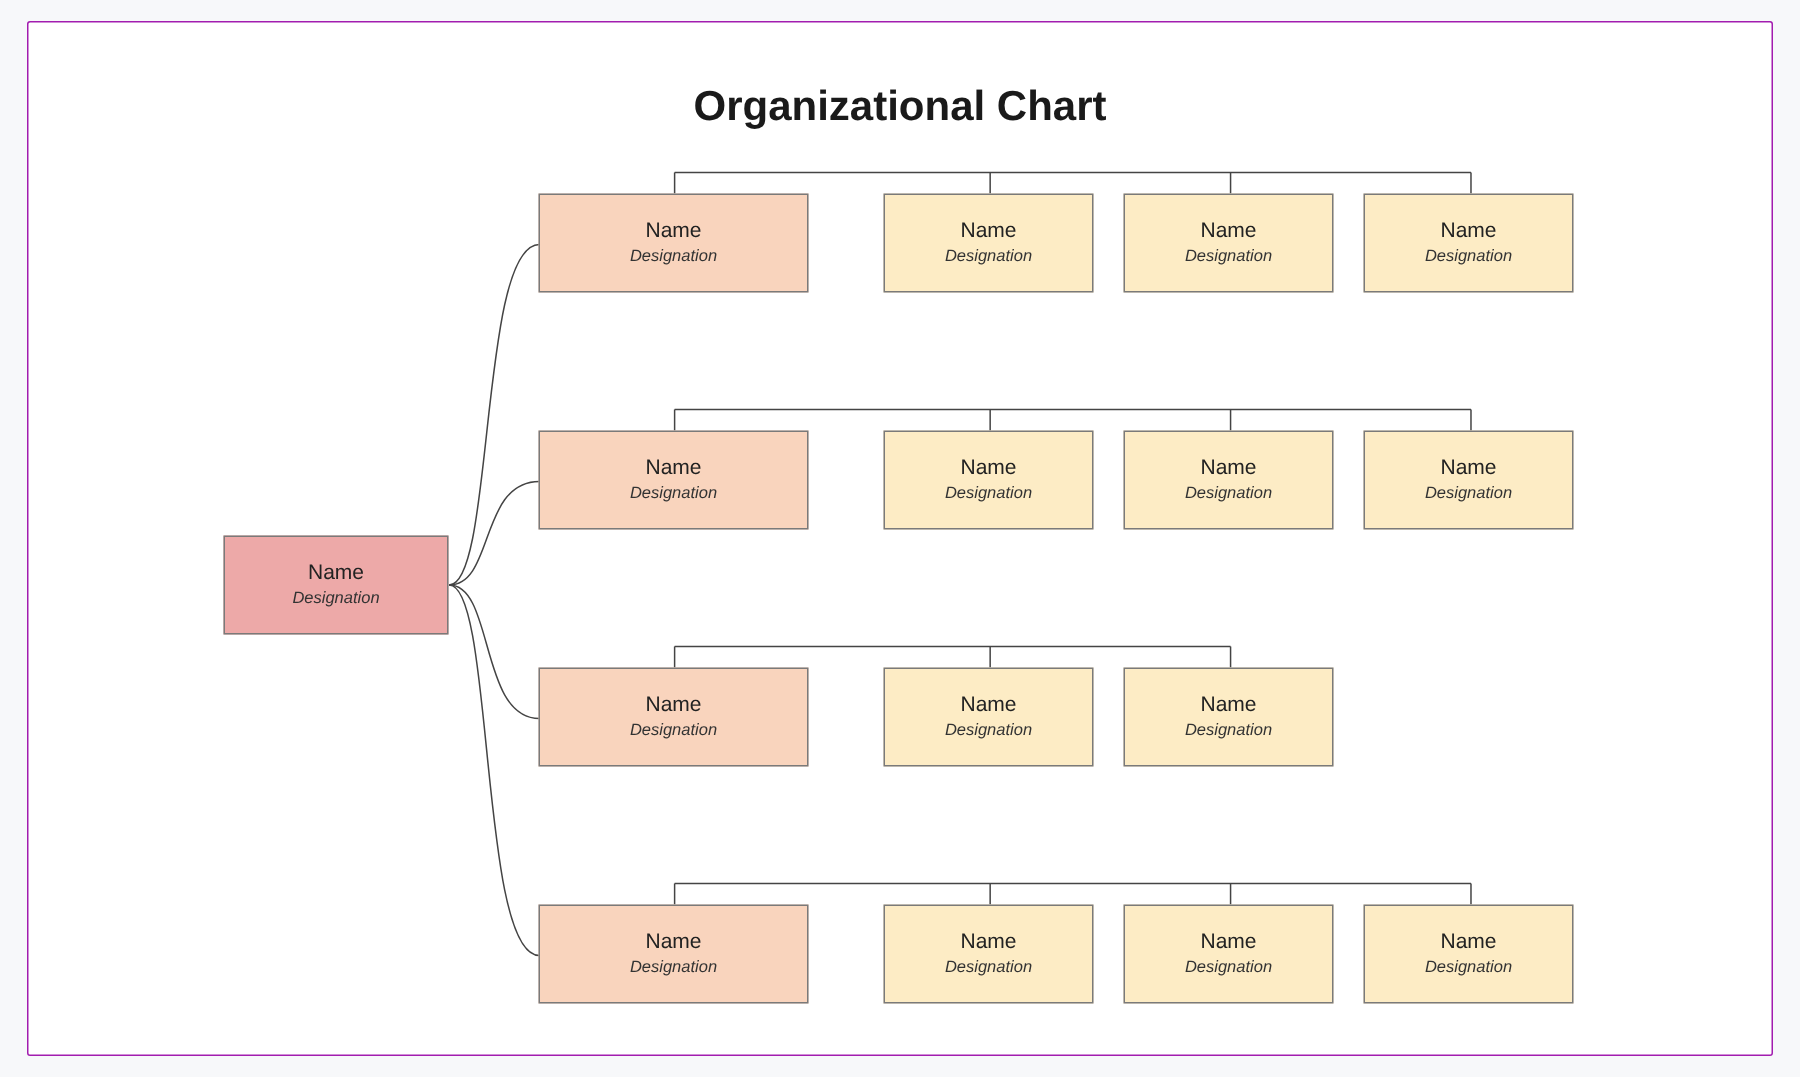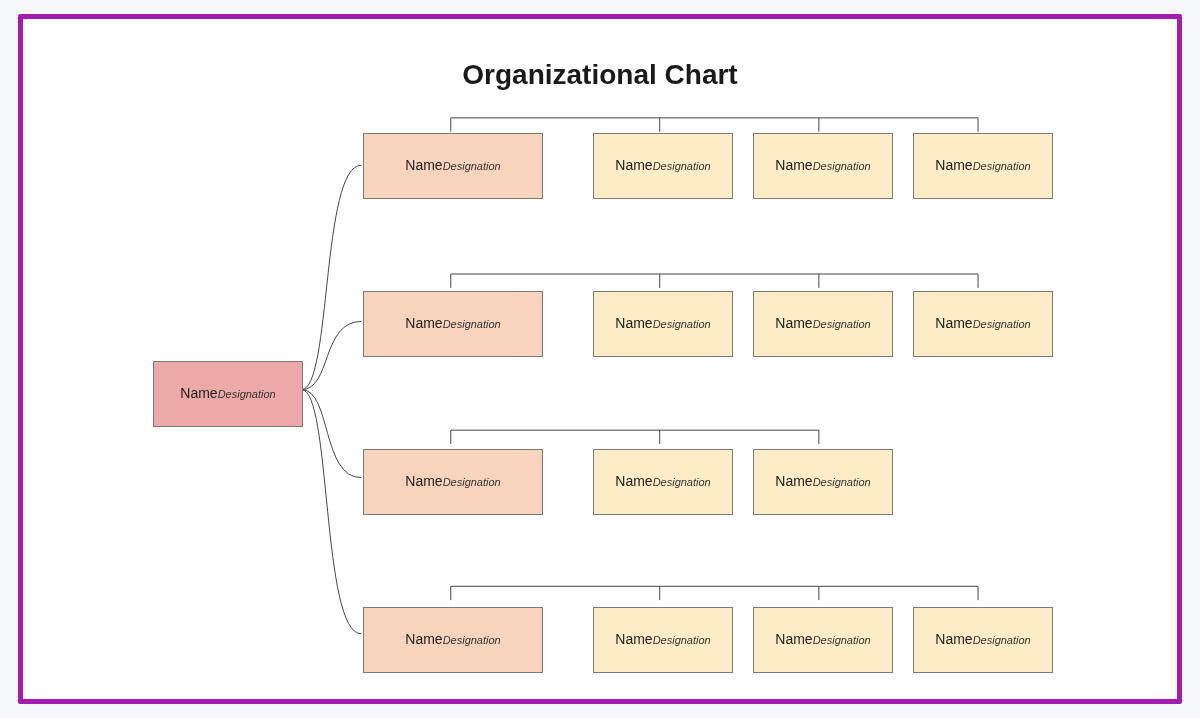--- a/index.html
+++ b/index.html
@@ -4,37 +4,37 @@
 <style>
   html,body{margin:0;padding:0;background:#f7f8fa;font-family:"Segoe UI",Arial,sans-serif;}
   .page{
     width:1200px;height:718px;box-sizing:border-box;
     padding:14px 18px;
   }
   .canvas{
     position:relative;
     width:100%;height:100%;
     background:#fff;
-    border:5px solid #a21caf;
+    border:1px solid #a21caf;
     border-radius:2px;
     box-sizing:border-box;
   }
   h1.title{
     position:absolute;top:40px;left:0;right:0;
     margin:0;
     text-align:center;
     font-size:28px;
     font-weight:700;
     color:#1a1a1a;
   }
   .node{
     position:absolute;
     box-sizing:border-box;
     border:1px solid #7a7a7a;
-    display:flex;flex-direction:row;align-items:center;justify-content:center;
+    display:flex;flex-direction:column;align-items:center;justify-content:center;
     line-height:1.25;
   }
   .node .name{font-size:14px;color:#222;}
   .node .desig{font-size:11px;color:#333;margin-top:2px;font-style:italic;}
   
   .lvl-root{background:#eda9a8;}
   .lvl-1{background:#f9d4bd;}
   .lvl-2{background:#fdecc5;}
   svg.connectors{
     position:absolute;left:0;top:0;width:100%;height:100%;

